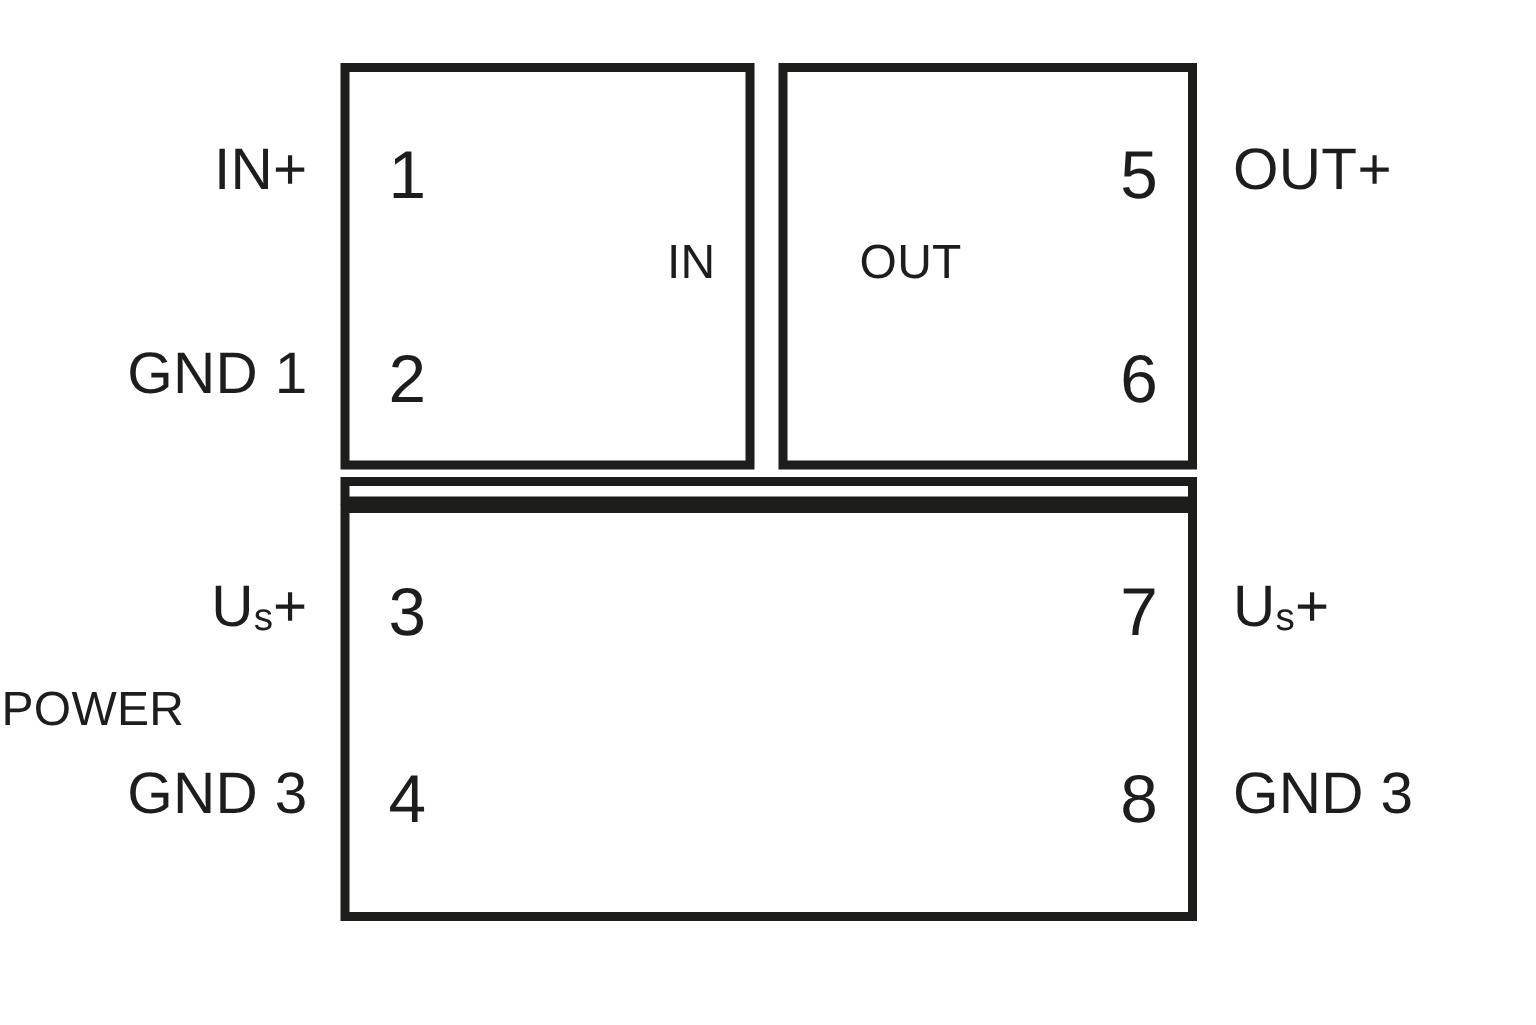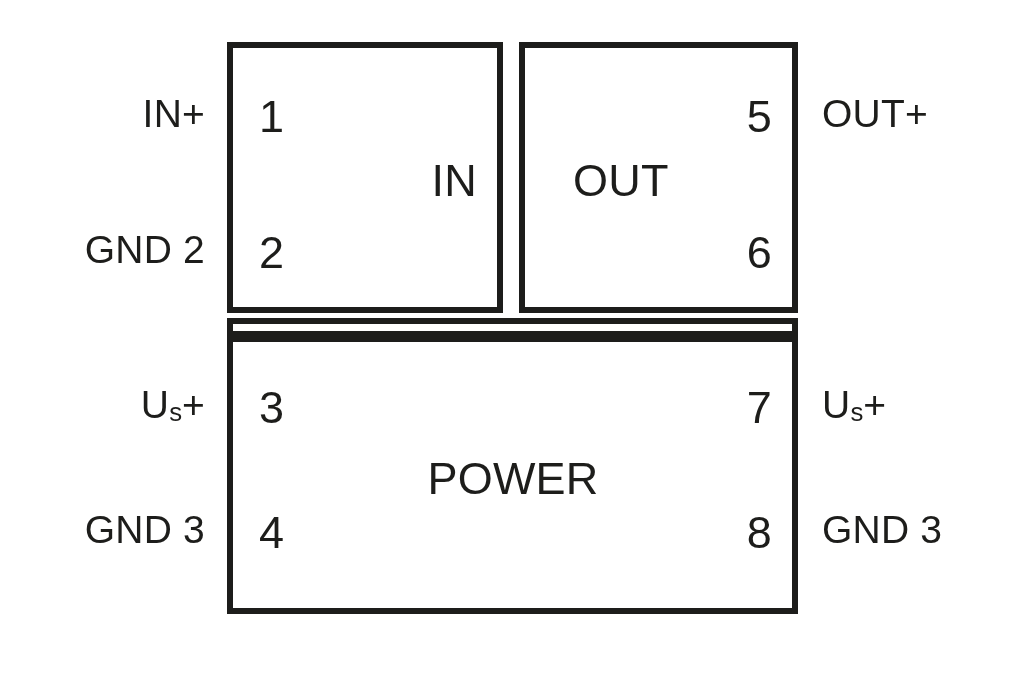--- a/index.html
+++ b/index.html
@@ -53,21 +53,21 @@
 
   
   .term {
     font-size: 39px;
   }
   .term-left  { text-align: right; right: 819px; }
   .term-right { text-align: right;  left: 822px;  }
 
   
   .caption {
-    font-size: 45px;
+    font-size: 32px;
   }
 
   
   .sub {
     font-size: 0.66em;
     vertical-align: baseline;
     position: relative;
     top: 0.11em;
     letter-spacing: 0;
   }
@@ -80,21 +80,21 @@
   .row-mid-top { top: 158px; }  
   .row-mid-bot { top: 456px; }  
 
   
   .at-in-left   { left: 259px;  }
   .at-in-right  { right: 547px; }  
   .at-out-right { right: 252px; }  
   .at-out-left  { left: 573px;  }
   .at-pw-left   { left: 259px;  }
   .at-pw-right  { right: 252px; }
-  .at-center    { left: 0; width: 1024px; text-align: center; margin-left: 1px; }
+  .at-center    { left: 0; width: 1024px; margin-left: 1px; }
 </style>
 </head>
 <body>
 
 <div id="diagram">
 
   <div class="block" id="block-in"></div>
   <div class="block" id="block-out"></div>
   <div class="block" id="block-gap"></div>
   <div class="block" id="block-power"></div>
@@ -116,21 +116,21 @@
   <div class="txt pin pin-l row-3 at-pw-left">3</div>
 
   <div class="txt pin pin-l row-4 at-pw-left">4</div>
 
   <div class="txt pin pin-r row-3 at-pw-right">7</div>
 
   <div class="txt pin pin-r row-4 at-pw-right">8</div>
 
   <div class="txt term term-left row-1">IN+</div>
 
-  <div class="txt term term-left row-2">GND 2</div>
+  <div class="txt term term-left row-2">GND 1</div>
 
   <div class="txt term term-left row-3"><span>U</span><span class="sub">s</span><span>+</span></div>
 
   <div class="txt term term-left row-4">GND 3</div>
 
   <div class="txt term term-right row-1">OUT+</div>
 
 
   <div class="txt term term-right row-3"><span>U</span><span class="sub">s</span><span>+</span></div>
 

